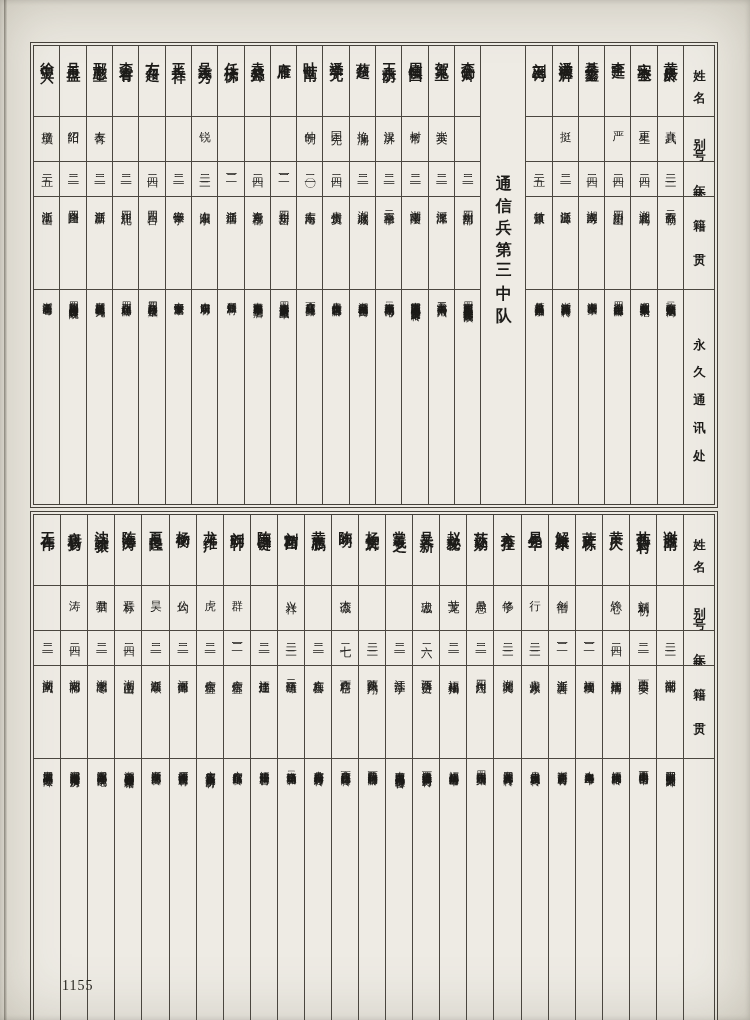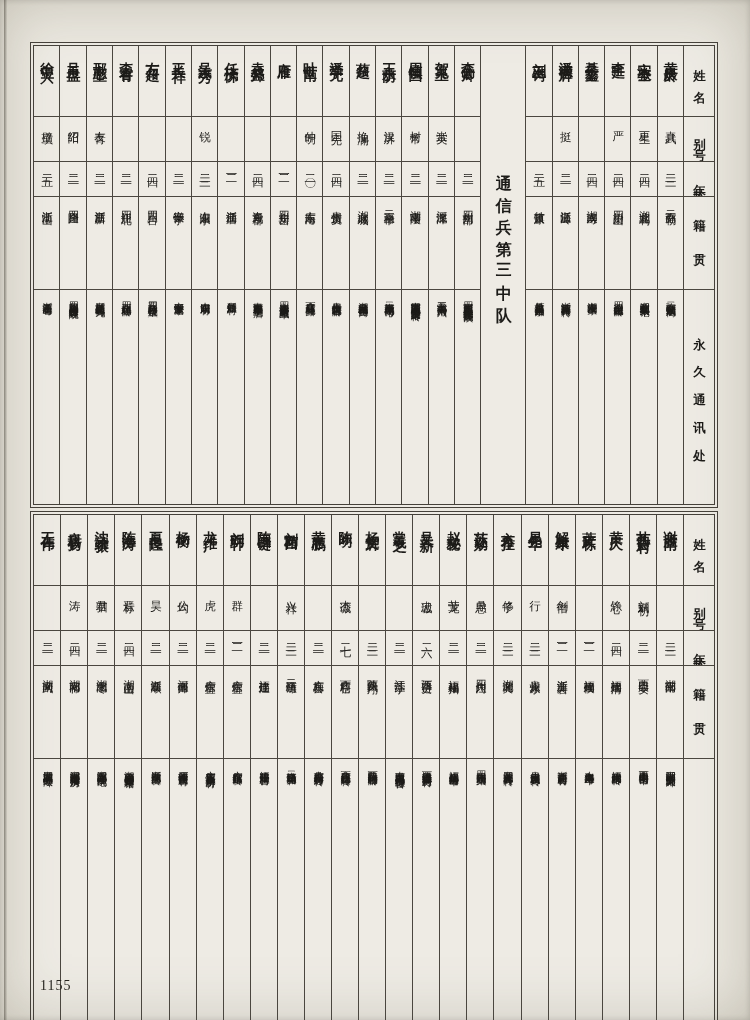--- a/index.html
+++ b/index.html
@@ -34,21 +34,21 @@
   .val-native{font-size:11px;line-height:13px;letter-spacing:1px;}
   .val-address{font-size:10px;line-height:12.5px;letter-spacing:.5px;padding-top:4px;}
   .hcell{align-items:center;}
   .hlabel{font-size:12.5px;font-weight:700;}
   .row-name .hlabel{letter-spacing:22px;}
   .row-alias .hlabel{letter-spacing:11px;}
   .row-age .hlabel{letter-spacing:5px;}
   .row-native .hlabel{letter-spacing:34px;}
   .row-address .hlabel{letter-spacing:28px;}
   .section-title{margin-top:116px;font-size:16px;font-weight:700;letter-spacing:22px;}
-  .page-number{position:absolute;left:40px;bottom:26px;font-size:14px;letter-spacing:1px;color:#26241f;}
+  .page-number{position:absolute;left:62px;bottom:26px;font-size:14px;letter-spacing:1px;color:#26241f;}
 </style>
 </head>
 <body>
 
 <div class="page">
   <div class="binding-edge"></div>
   <div class="content">
     <div class="rtable" id="table-top">
         <div class="col header-col">
           <div class="cell hcell row-name">

